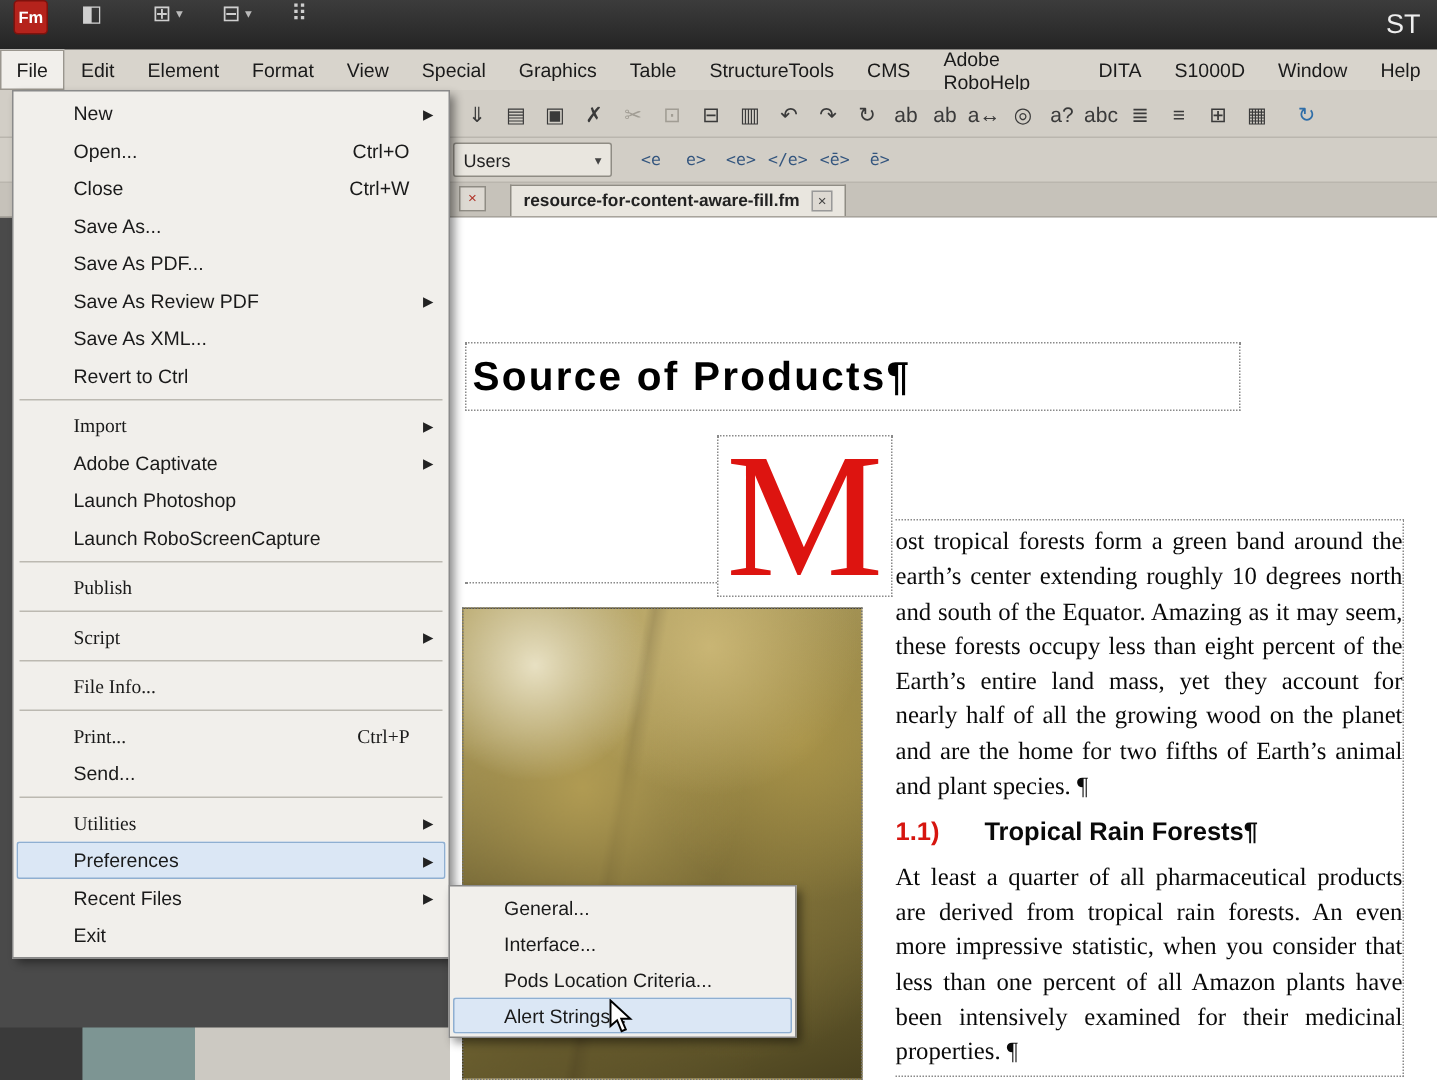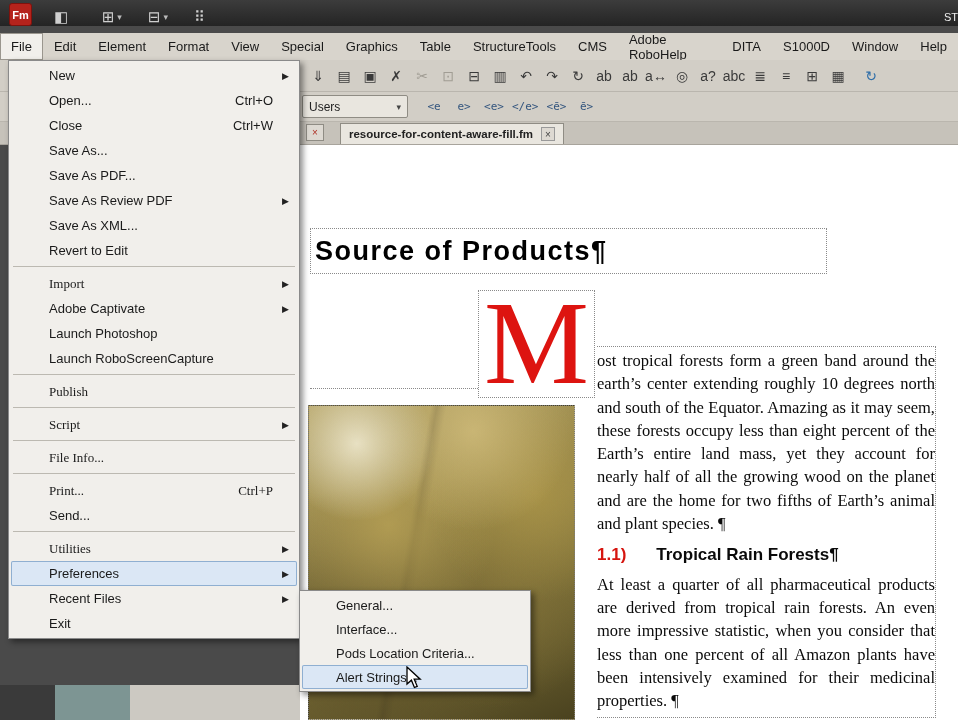--- a/index.html
+++ b/index.html
@@ -1,28 +1,28 @@
 <!DOCTYPE html>
 <html><head>
 <meta charset="utf-8">
 <style>
   html,body{margin:0;padding:0;background:#555;}
   #app{position:relative;width:958px;height:720px;overflow:hidden;
        font-family:"Liberation Sans",sans-serif;background:#4a4a4a;}
 
   
-  .titlebar{position:absolute;left:0;top:0;width:958px;height:26px;
-    background:linear-gradient(#3c3c3c,#242424);display:flex;align-items:flex-end;color:#ddd;}
+  .titlebar{position:absolute;left:0;top:0;width:958px;height:33px;
+    background:linear-gradient(#3c3c3c,#242424);display:flex;align-items:flex-start;color:#ddd;}
   .fm-logo{width:21px;height:21px;margin-left:9px;background:#b5231c;border:1px solid #7e120d;
     border-radius:3px;color:#fff;font-size:11px;font-weight:bold;display:flex;align-items:center;justify-content:center;}
   .tb-icons{display:flex;align-items:center;margin-left:22px;gap:26px;}
   .tbicon{display:flex;align-items:center;gap:3px;font-size:15px;color:#cfcfcf;cursor:default;}
   .tbicon .dd{font-size:9px;color:#bbb;}
   .tb-right{position:absolute;right:0;top:0;height:33px;display:flex;align-items:center;
-    padding-right:0;font-size:11px;color:#eee;}
+    padding-right:11px;font-size:18px;color:#eee;}
 
   
   .menubar{position:absolute;left:0;top:33px;width:958px;height:27px;background:#d8d4cc;
     border-bottom:1px solid #b8b4ac;display:flex;align-items:stretch;font-size:13px;color:#1a1a1a;}
   .mb-item{display:flex;align-items:center;padding:8px 11px;cursor:default;}
   .mb-item.active{background:#f1efeb;box-shadow:inset 0 0 0 1px #9a968e;}
 
   
   .toolbar1{position:absolute;left:0;top:60px;width:958px;height:32px;background:#d2cec6;
     border-bottom:1px solid #bab6ae;display:flex;align-items:center;padding-left:305px;box-sizing:border-box;}
@@ -259,21 +259,21 @@
         <span class="mi-label">Save As Review PDF</span>
         <span class="mi-shortcut"></span>
         <span class="mi-arrow">▶</span>
       </div>
       <div class="menu-item">
         <span class="mi-label">Save As XML...</span>
         <span class="mi-shortcut"></span>
 
       </div>
       <div class="menu-item">
-        <span class="mi-label">Revert to Edit</span>
+        <span class="mi-label">Revert to Ctrl</span>
         <span class="mi-shortcut"></span>
 
       </div>
       <div class="menu-item sep-before">
         <span class="mi-label">Import</span>
         <span class="mi-shortcut"></span>
         <span class="mi-arrow">▶</span>
       </div>
       <div class="menu-item">
         <span class="mi-label">Adobe Captivate</span>

